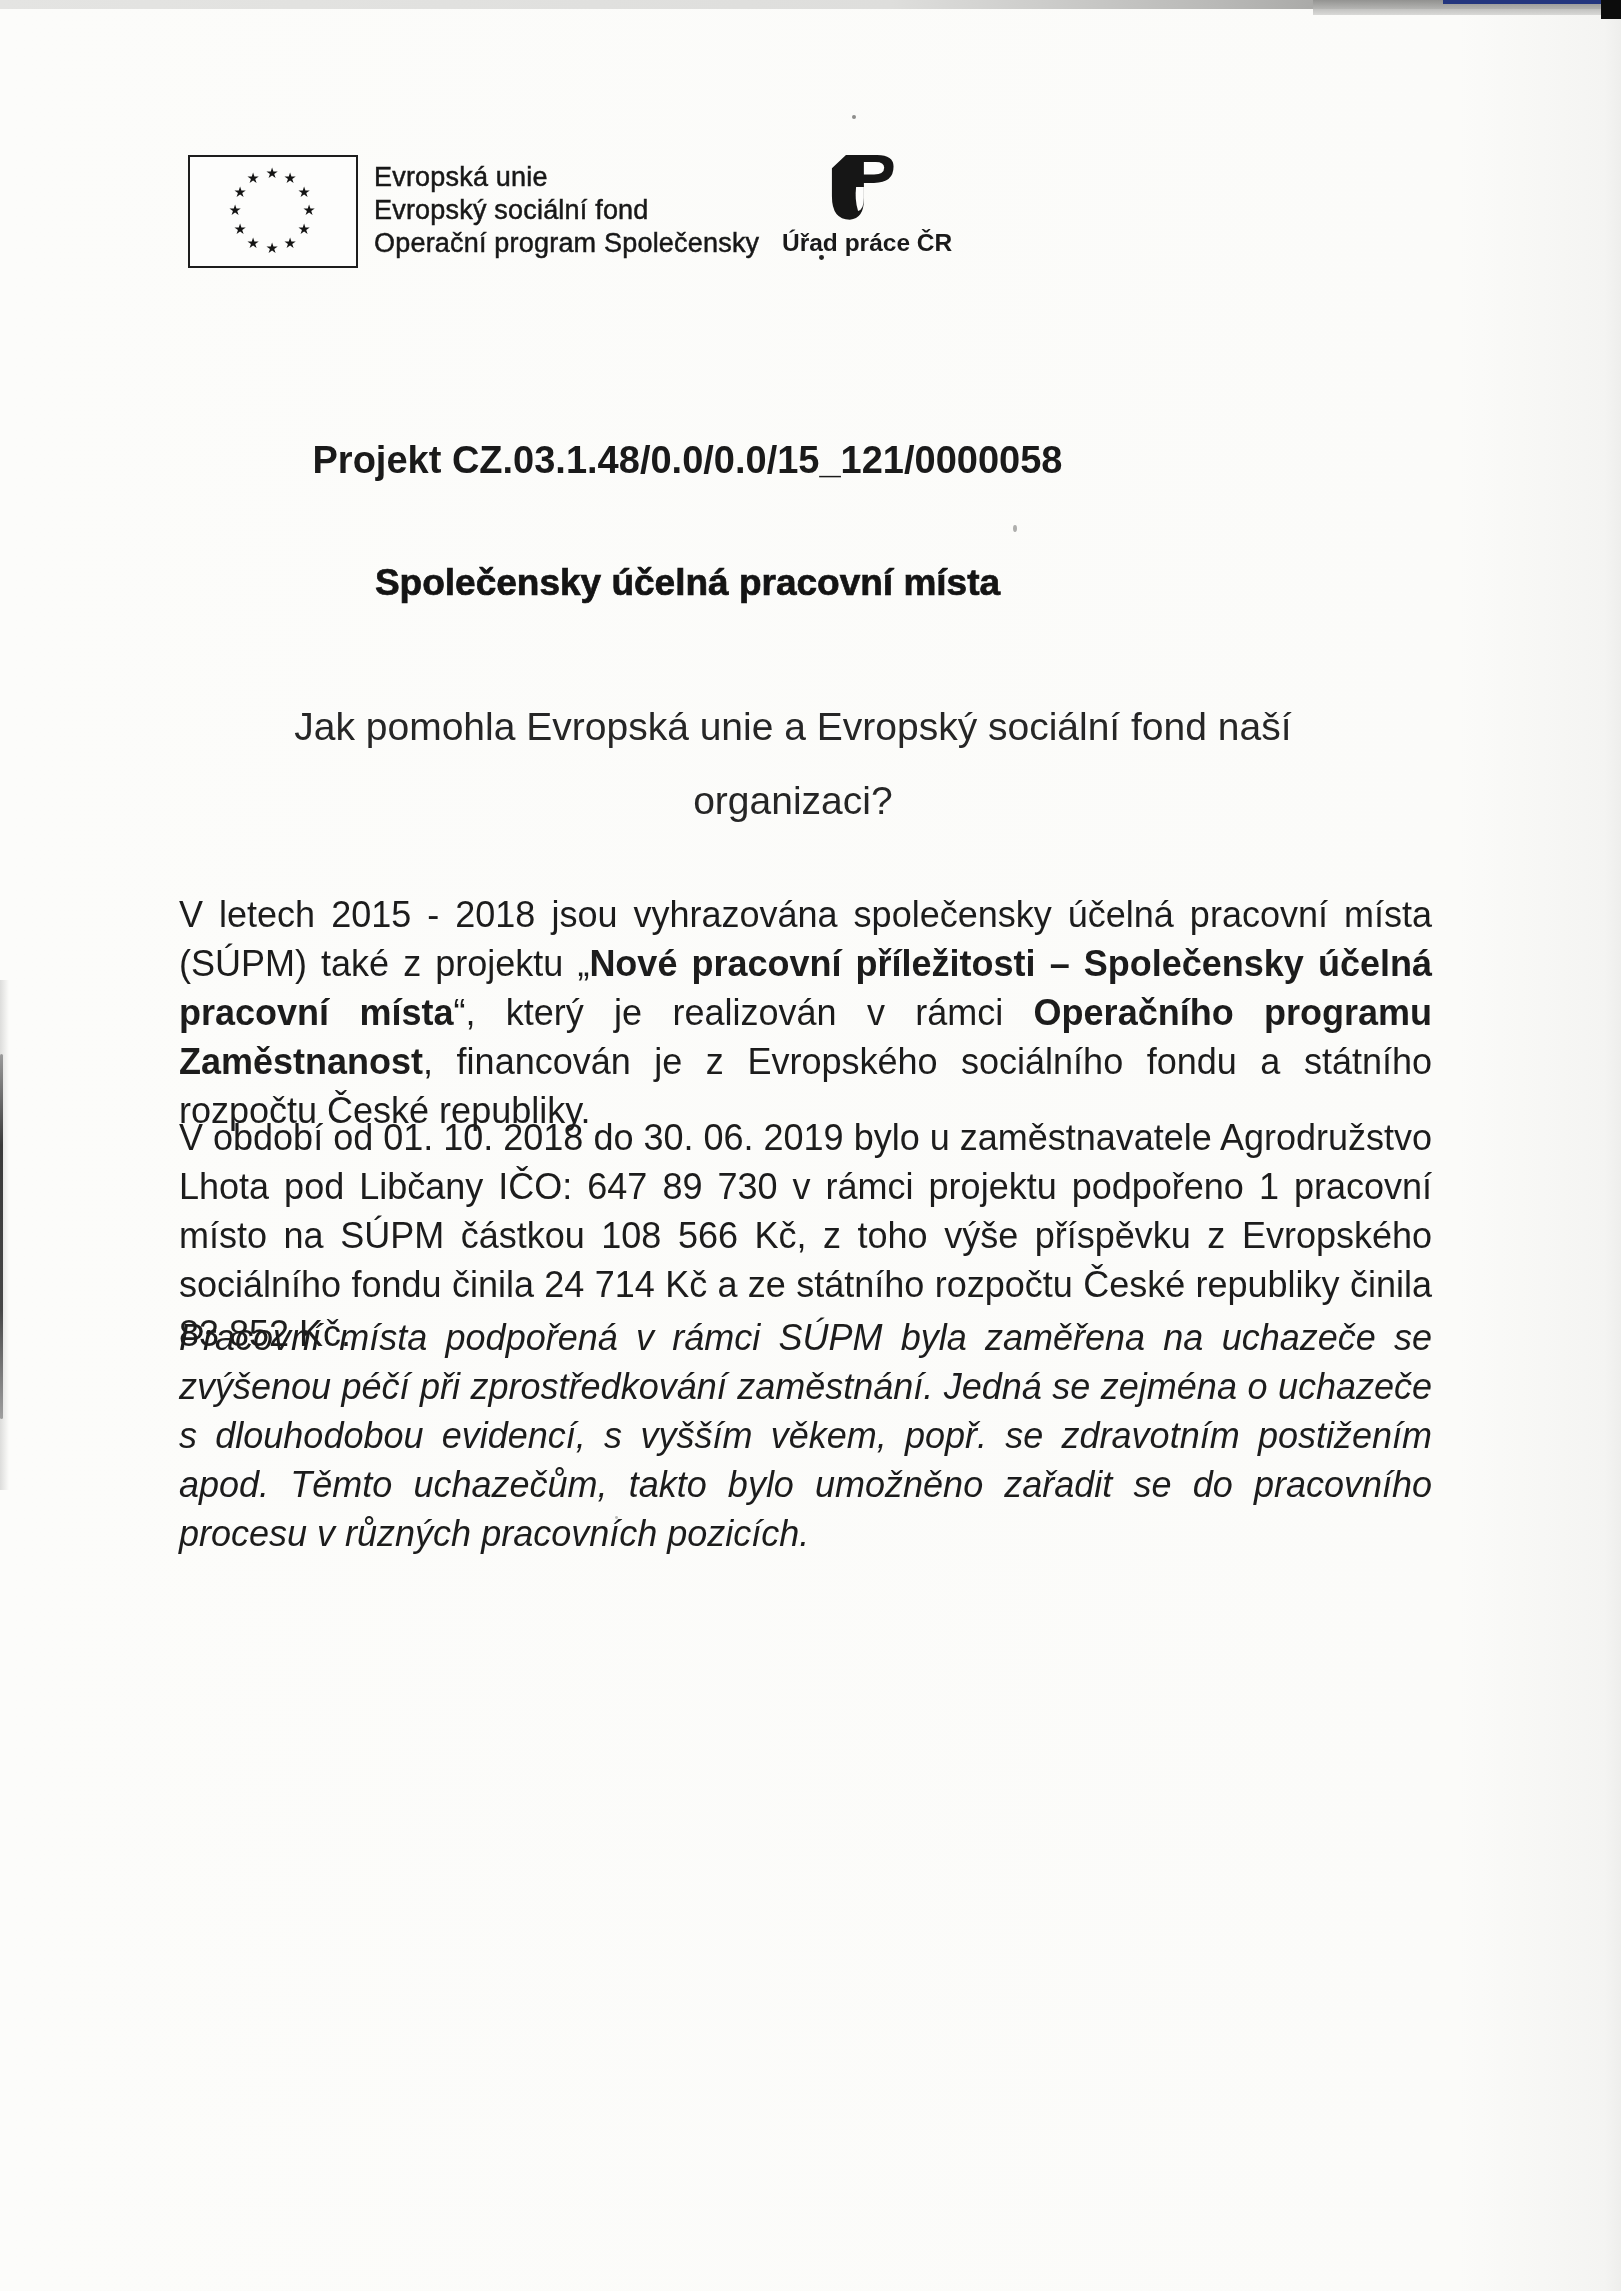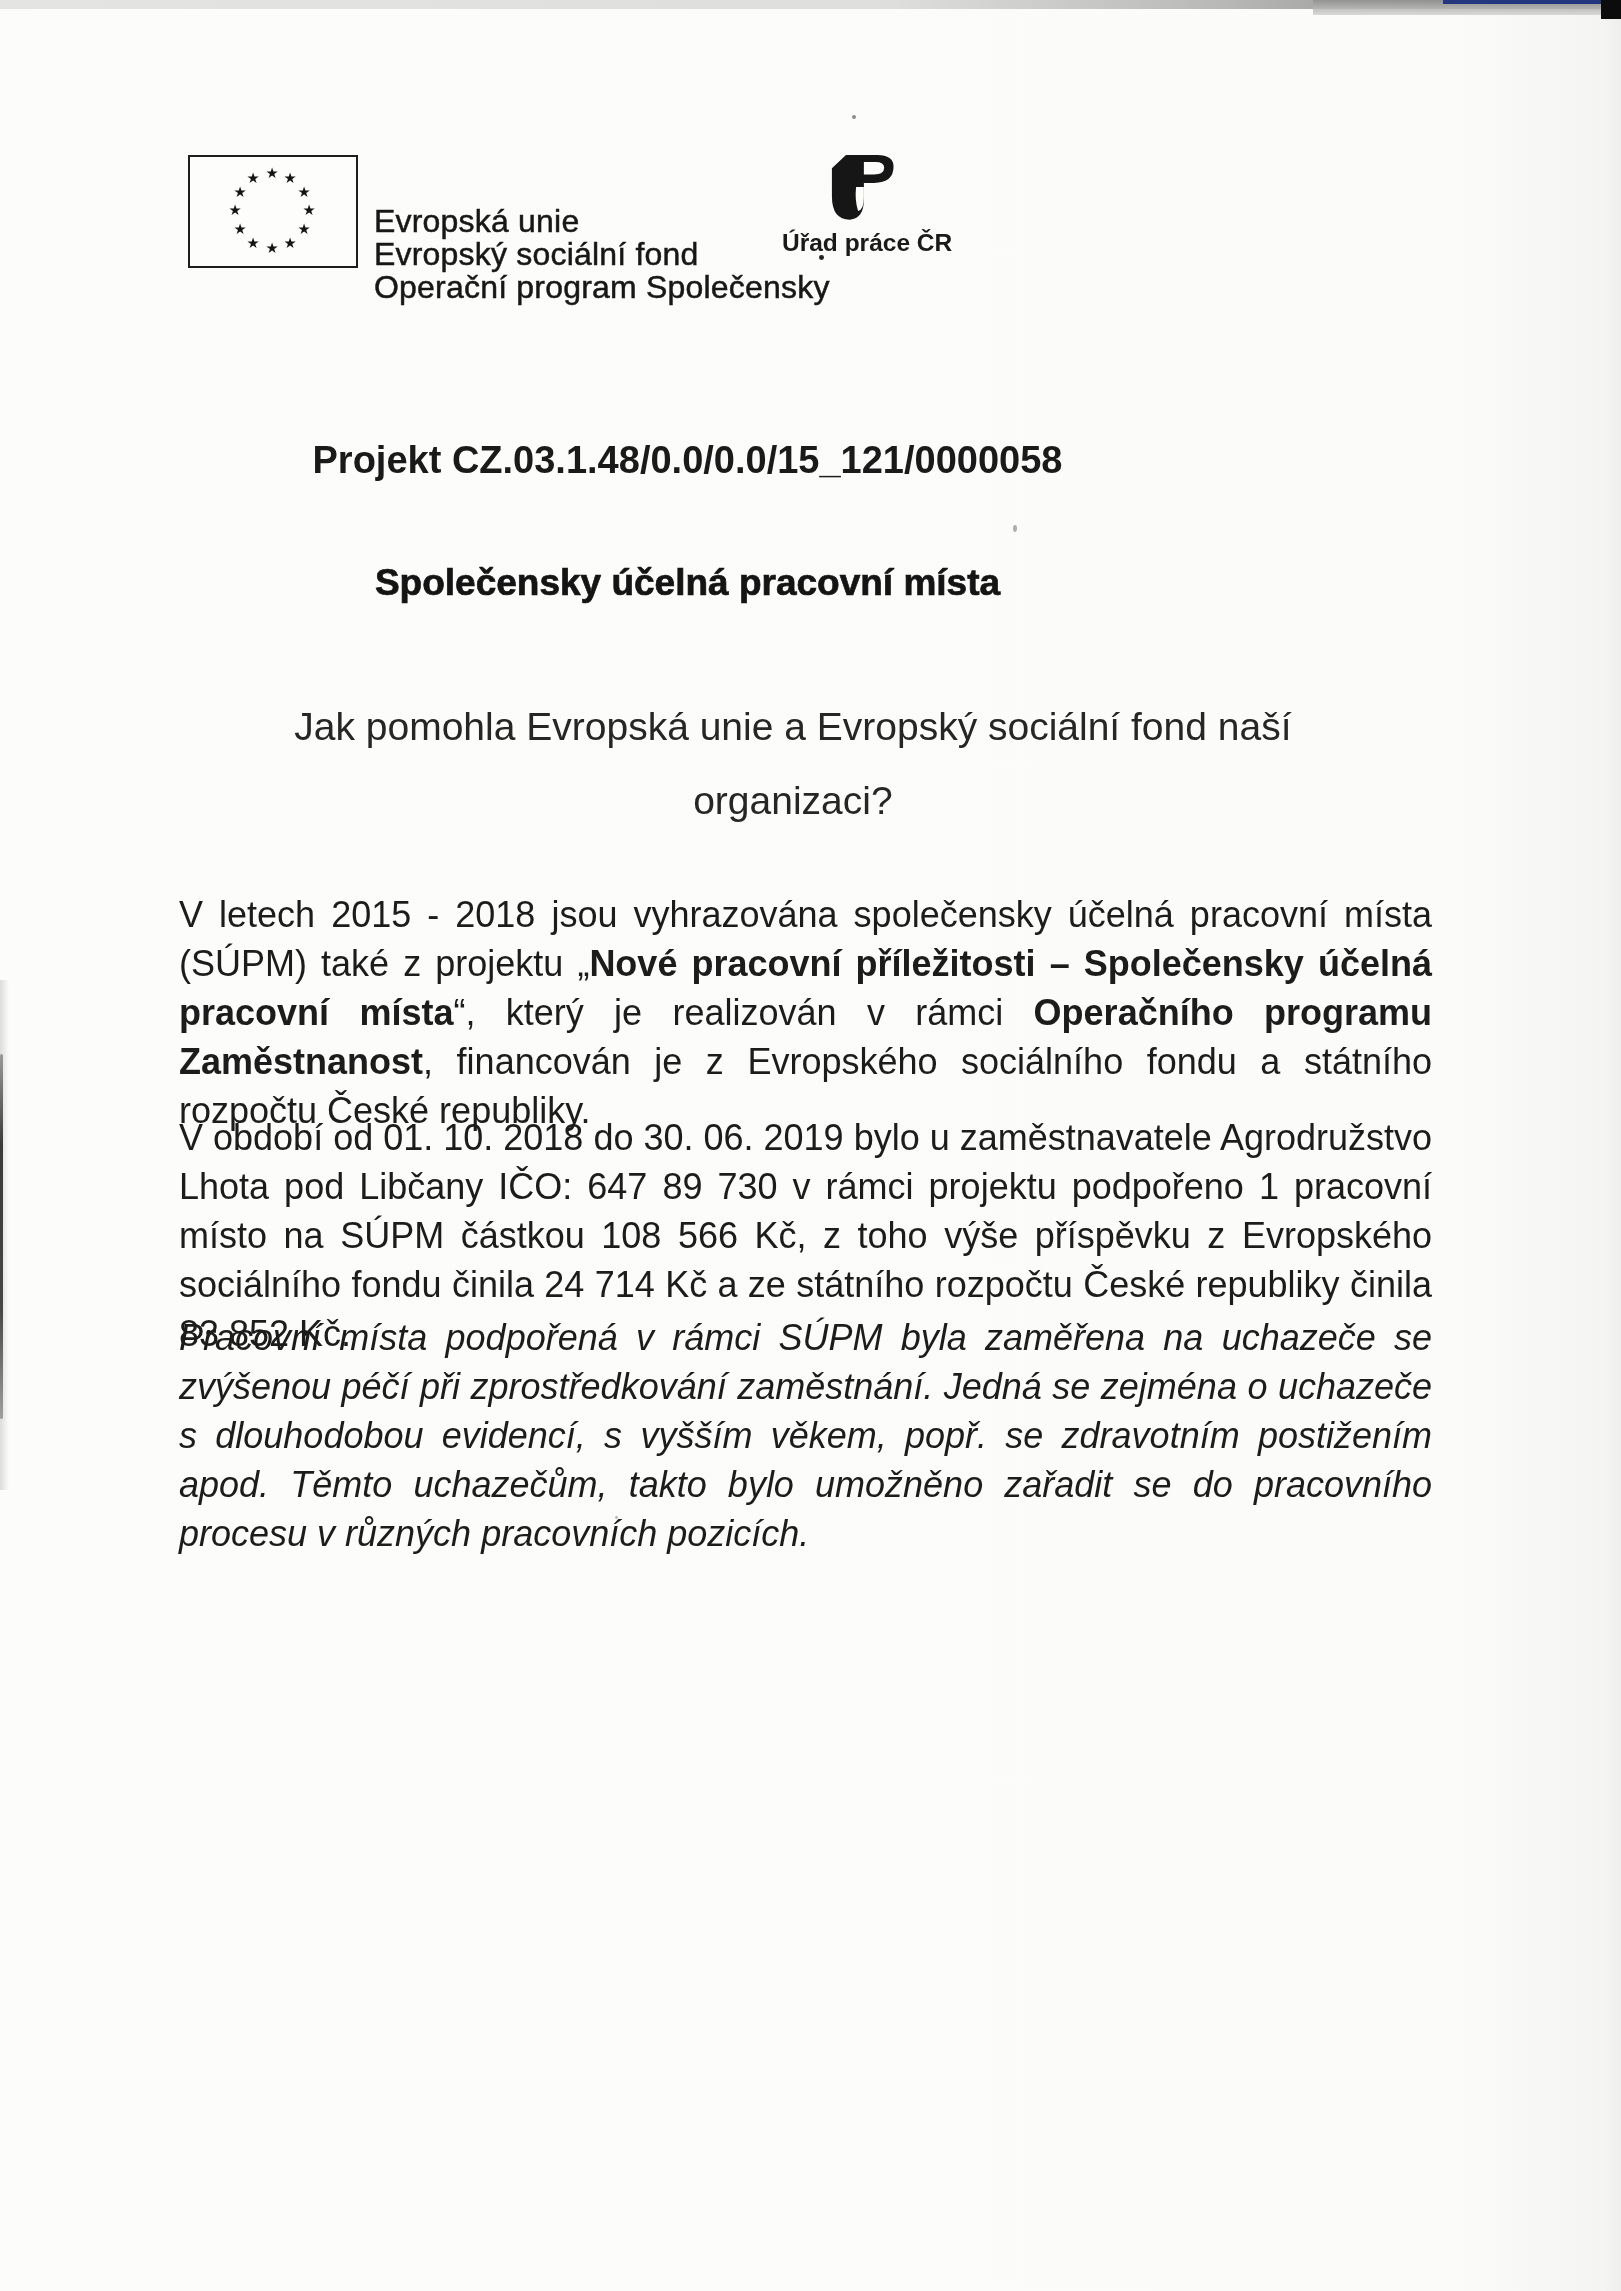--- a/index.html
+++ b/index.html
@@ -24,22 +24,22 @@
   .scan-left-line{position:absolute;left:0;top:1054px;width:2.9px;height:365px;
     background:linear-gradient(#9a9a9a,#3a3a3a 25%,#474747 70%,#9f9f9f);border-radius:2px;}
   .scan-left-smudge{position:absolute;left:0;top:980px;width:8.8px;height:510px;
     background:linear-gradient(90deg,rgba(110,110,110,.22),rgba(110,110,110,0));}
   .speck{position:absolute;background:#8d8d8b;border-radius:50%;}
   
   .eu-box{position:absolute;left:188px;top:155px;width:170px;height:113px;
     border:2.9px solid #1d1d1d;box-sizing:border-box;background:#fdfdfc;}
   .eu-stars{position:absolute;inset:0;}
   .star{position:absolute;transform:translate(-50%,-50%);font-size:14.7px;line-height:14.7px;color:#141414;}
-  .eu-text{position:absolute;left:374px;top:161px;font-size:32px;line-height:33px;color:#171717;
-    -webkit-text-stroke:0.5px #1a1a1a;letter-spacing:0.2px;white-space:nowrap;margin-top:44px;}
+  .eu-text{position:absolute;left:374px;top:161px;font-size:27px;line-height:33px;color:#171717;
+    -webkit-text-stroke:0.5px #1a1a1a;letter-spacing:0.2px;white-space:nowrap;}
   .up-wrap{position:absolute;left:782px;top:149px;width:155px;text-align:center;}
   .up-glyph{display:block;margin:0 auto;width:78px;height:82px;}
   .up-label{margin-top:-2px;font-size:24.5px;font-weight:700;color:#1a1a1a;white-space:nowrap;}
   .up-dot{position:absolute;left:37px;top:106px;width:4.9px;height:4.9px;border-radius:50%;background:#222;}
   
   .title1{position:absolute;left:0;top:439px;width:100%;text-align:center;
     transform:translateX(-123px);font-size:38px;font-weight:700;color:#1a1a1a;letter-spacing:0px;}
   .title2{position:absolute;left:0;top:562px;width:100%;text-align:center;
     transform:translateX(-123px);font-size:37px;font-weight:700;color:#141414;
     -webkit-text-stroke:0.7px #141414;}

